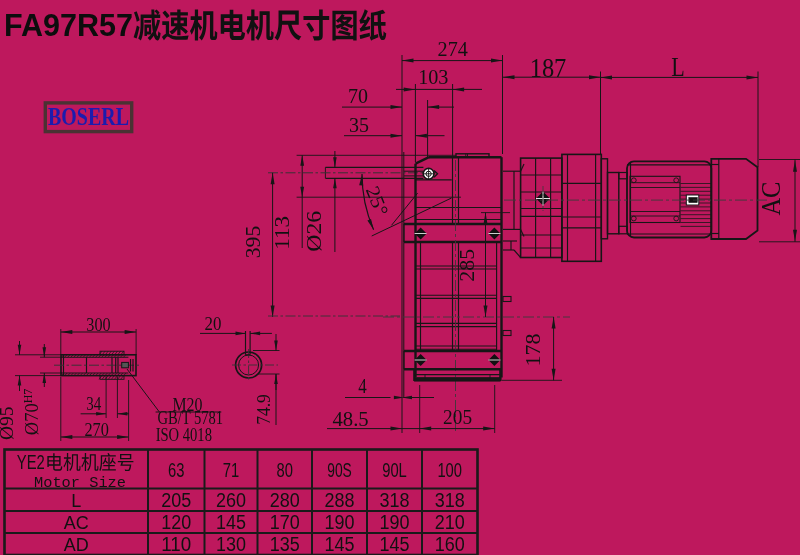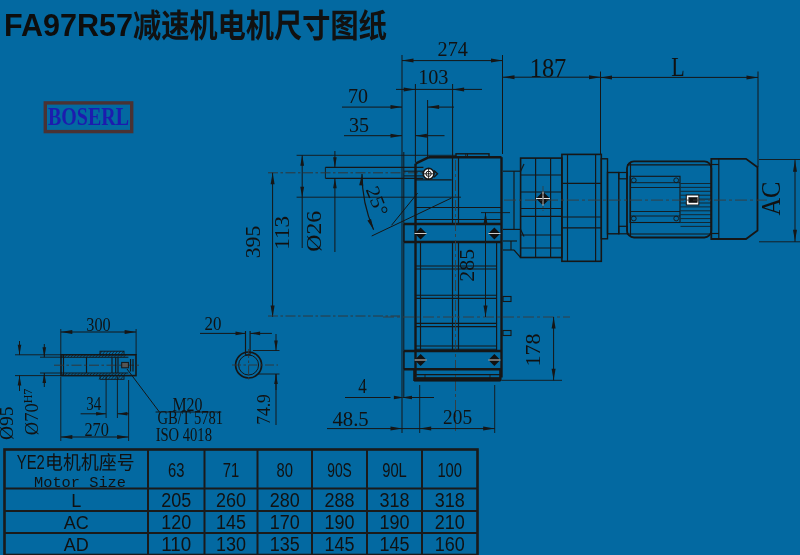--- a/index.html
+++ b/index.html
@@ -1,14 +1,14 @@
 <!DOCTYPE html>
 <html><head><meta charset="utf-8"><style>
 html,body{margin:0;padding:0;background:#fff;}
-#page{position:relative;width:800px;height:555px;background:#0369a1;overflow:hidden;}
+#page{position:relative;width:800px;height:555px;background:#be185d;overflow:hidden;}
 text{white-space:pre;}
 </style></head>
 <body>
 <div id="page">
 <svg width="800" height="555" viewBox="0 0 800 555">
 
 <g>
         <text x="4.0" y="36.0" font-family="Liberation Sans, serif" font-size="30.5" text-anchor="start" font-weight="bold" fill="#0d0d0d">FA97R57</text>
         <path transform="translate(133.0,37.5) scale(0.02820,-0.03300)" d="M402 534V447H637V534ZM34 758C76 669 119 552 134 480L236 524C218 595 171 708 127 794ZM22 8 127 -33C163 70 201 201 231 321L137 366C104 237 57 96 22 8ZM651 848 656 696H270V417C270 283 263 98 186 -31C211 -42 258 -73 277 -92C361 49 375 267 375 417V591H661C670 429 684 287 706 176C687 149 667 123 646 99V391H406V45H495V91H639C603 51 563 16 519 -14C542 -31 582 -69 598 -88C649 -48 696 -1 738 52C770 -38 812 -89 867 -90C906 -91 955 -51 979 131C961 140 916 168 898 190C892 96 882 44 867 44C848 45 830 88 814 162C876 265 924 385 959 519L860 539C841 462 817 390 787 324C778 402 770 493 764 591H965V696H881L944 748C920 778 871 820 830 848L762 795C799 766 843 726 866 696H759L755 848ZM495 298H567V183H495Z" fill="#111"></path>
         <path transform="translate(161.2,37.5) scale(0.02820,-0.03300)" d="M46 752C101 700 170 628 200 580L297 654C263 701 191 769 136 817ZM279 491H38V380H164V114C120 94 71 59 25 16L98 -87C143 -31 195 28 230 28C255 28 288 1 335 -22C410 -60 497 -71 617 -71C715 -71 875 -65 941 -60C943 -28 960 26 973 57C876 43 723 35 621 35C515 35 422 42 355 75C322 91 299 106 279 117ZM459 516H569V430H459ZM685 516H798V430H685ZM569 848V763H321V663H569V608H349V339H517C463 273 379 211 296 179C321 157 355 115 372 88C444 124 514 184 569 253V71H685V248C759 200 832 145 872 103L945 185C897 231 807 291 724 339H914V608H685V663H947V763H685V848Z" fill="#111"></path>

